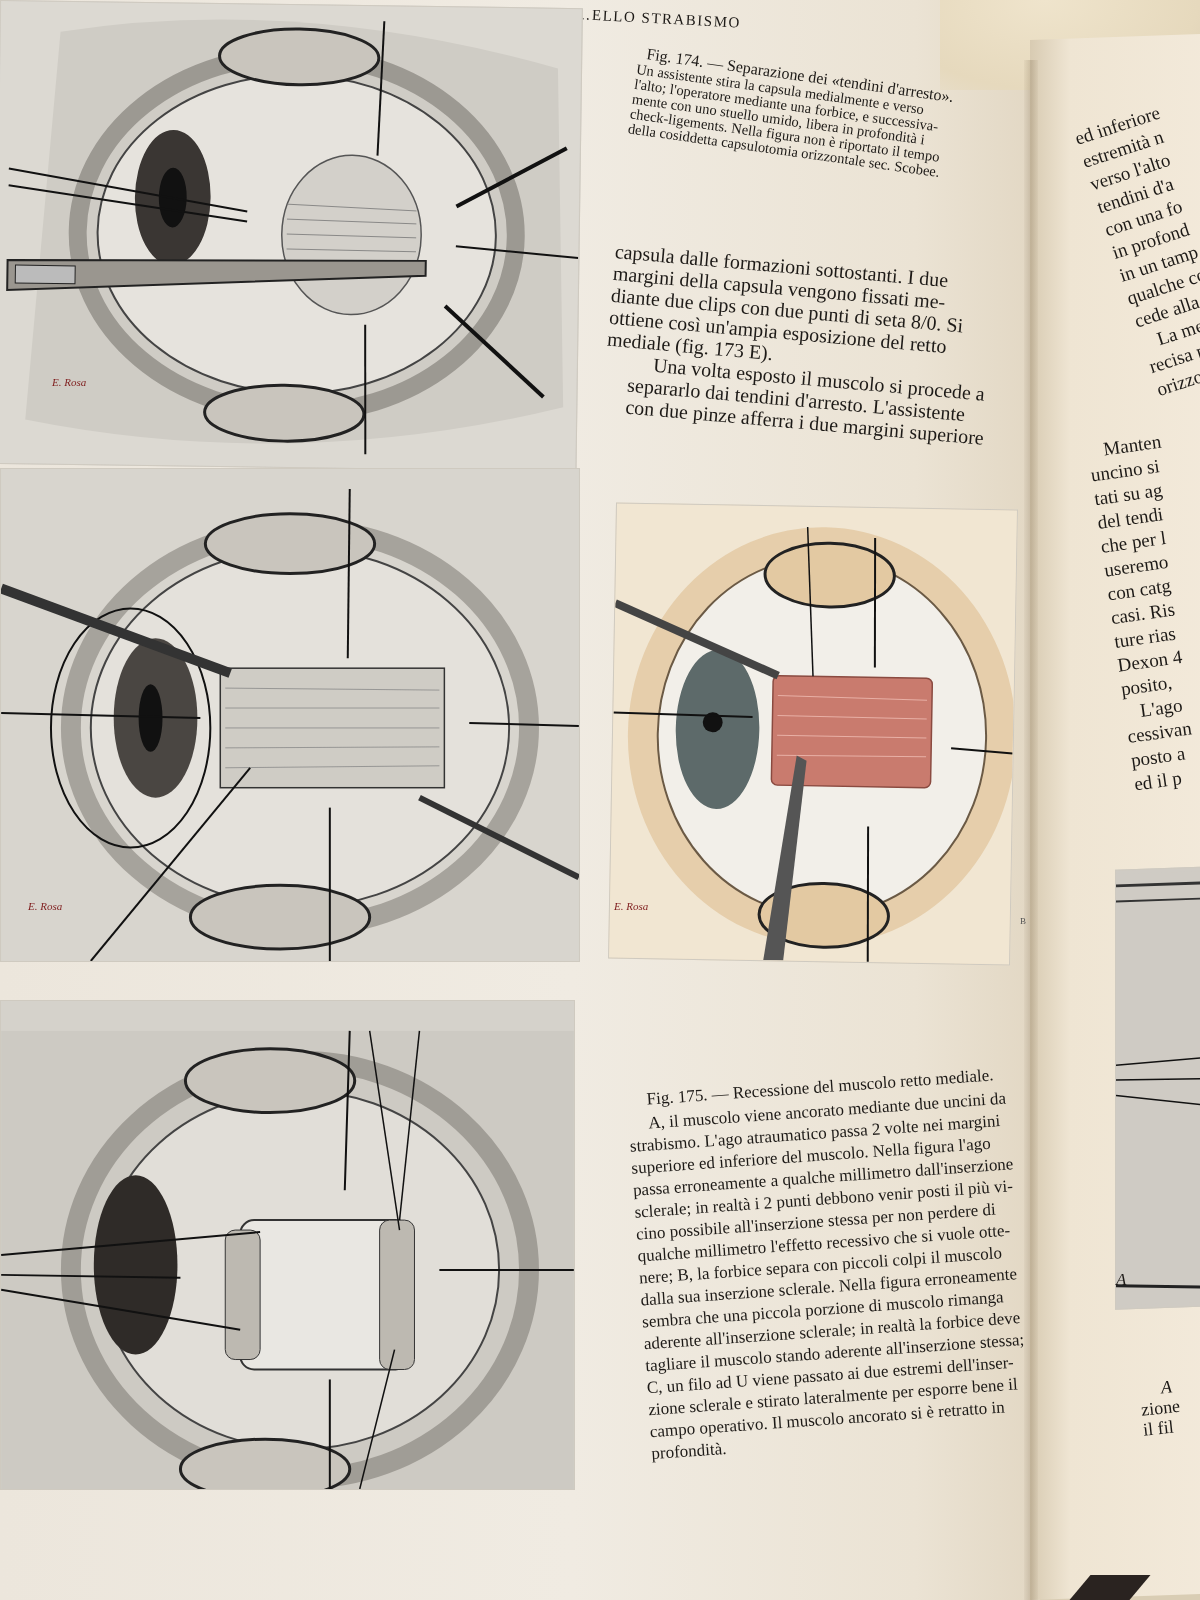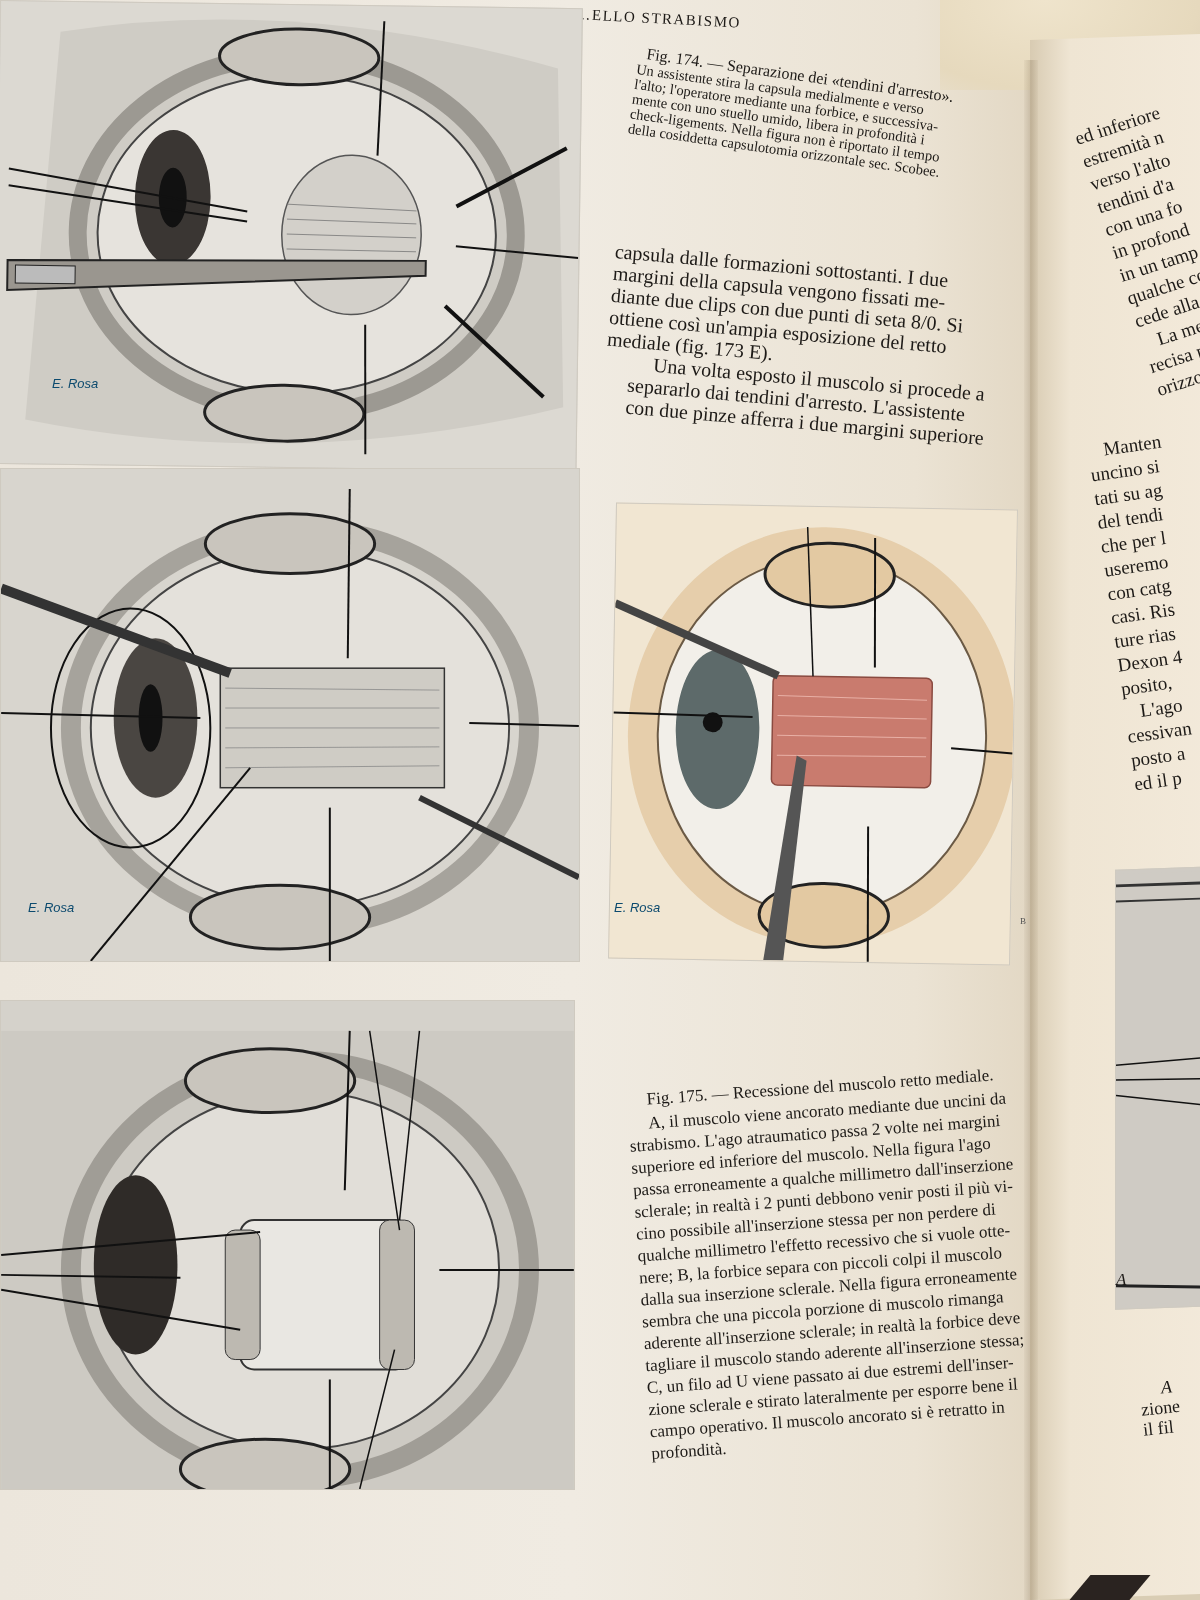--- a/index.html
+++ b/index.html
@@ -39,21 +39,21 @@
     border: 1px solid #cfcac0;
   }
   .figure svg { width: 100%; height: 100%; display: block; }
   .fig-a { left: 0; top: 0; width: 583px; height: 464px; transform: rotate(0.8deg); transform-origin: top left; }
   .fig-b { left: 0; top: 468px; width: 580px; height: 494px; }
   .fig-c-color { left: 612px; top: 506px; width: 402px; height: 456px; background: #efe2cc; transform: rotate(1deg); }
   .fig-d { left: 0; top: 1000px; width: 575px; height: 490px; }
   .fig-partial { left: 1115px; top: 868px; width: 100px; height: 440px; background: #cfcbc4; transform: skewY(-2deg); }
 
   .signature {
-    position: absolute; font-family: Liberation Sans, sans-serif; font-style: italic; font-size: 13px; color: #0c4a6e;
+    position: absolute; font-family: Liberation Serif, serif; font-style: italic; font-size: 11px; color: #7f1d1d;
   }
 
   
   .caption-block {
     position: absolute; font-size: 14.5px; line-height: 15px; transform-origin: left top;
   }
   .caption-174 { left: 618px; top: 42px; width: 420px; transform: rotate(8deg); }
   .caption-174 .title { padding-left: 30px; font-size: 16px; margin-bottom: 2px; }
   .caption-174 .body { text-indent: 22px; text-align: justify; }
 

